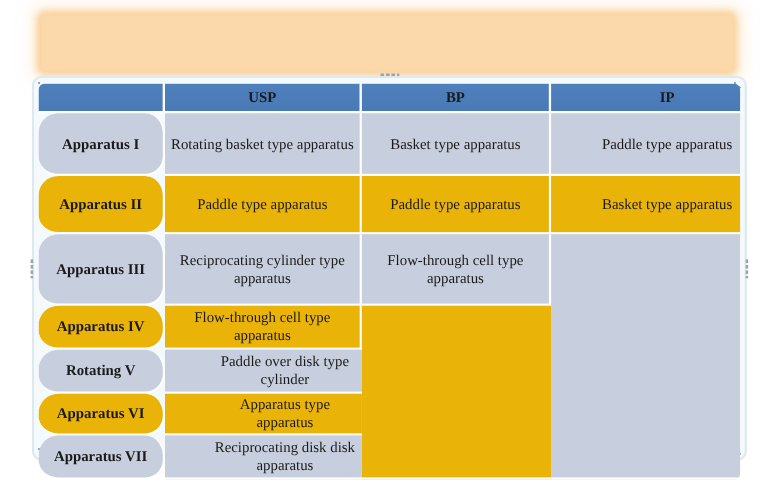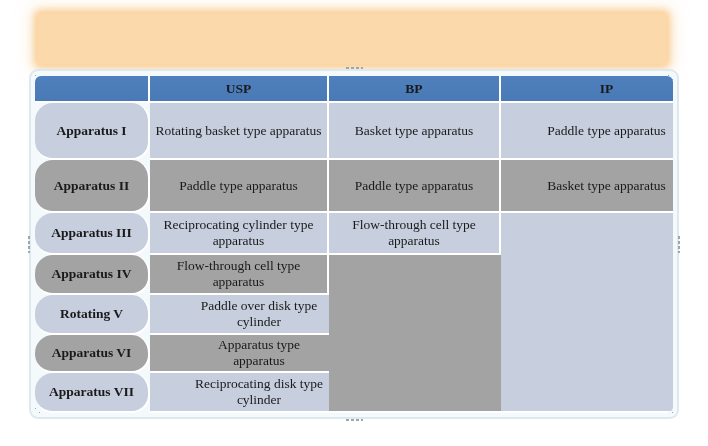--- a/index.html
+++ b/index.html
@@ -140,21 +140,21 @@
     background: linear-gradient(to bottom, #4e80bd 0%, #4a7ab6 100%);
     color: #ffffff;
     font-weight: bold;
     font-size: 17px;
     height: 27px;
     border-bottom: 2px solid #ffffff;
   }
   thead th.corner { border-right: 2px solid #ffffff; }
 
   .c-dark  { background: #c7cfdf; }
-  .c-light { background: #a3a3a3; }
+  .c-light { background: #eab308; }
 
   .lbl {
     font-weight: bold;
     font-size: 13.5px;
     color: #000000;
     border-radius: 18px;
   }
   .top-al { vertical-align: top; padding-top: 6px; }
 </style>
 </head>
@@ -199,21 +199,21 @@
       <td class="c-dark">Paddle type apparatus</td>
     </tr>
 
     <tr style="height:53px">
       <td class="c-light lbl">Apparatus II</td>
       <td class="c-light">Paddle type apparatus</td>
       <td class="c-light">Paddle type apparatus</td>
       <td class="c-light">Basket type apparatus</td>
     </tr>
 
-    <tr style="height:42px">
+    <tr style="height:65px">
       <td class="c-dark lbl">Apparatus III</td>
       <td class="c-dark">Reciprocating cylinder type apparatus</td>
       <td class="c-dark">Flow-through cell type apparatus</td>
       <td class="c-dark" rowspan="5"></td>
     </tr>
 
     <tr style="height:40px">
       <td class="c-light lbl">Apparatus IV</td>
       <td class="c-light">Flow-through cell type apparatus</td>
       <td class="c-light" rowspan="4"></td>
@@ -224,16 +224,16 @@
       <td class="c-dark">Paddle over disk type cylinder</td>
     </tr>
 
     <tr style="height:32px">
       <td class="c-light lbl">Apparatus VI</td>
       <td class="c-light">Apparatus type apparatus</td>
     </tr>
 
     <tr style="height:40px">
       <td class="c-dark lbl">Apparatus VII</td>
-      <td class="c-dark">Reciprocating disk type cylinder</td>
+      <td class="c-dark">Reciprocating disk disk apparatus</td>
     </tr>
   </tbody>
 </table>
 
 </body></html>

